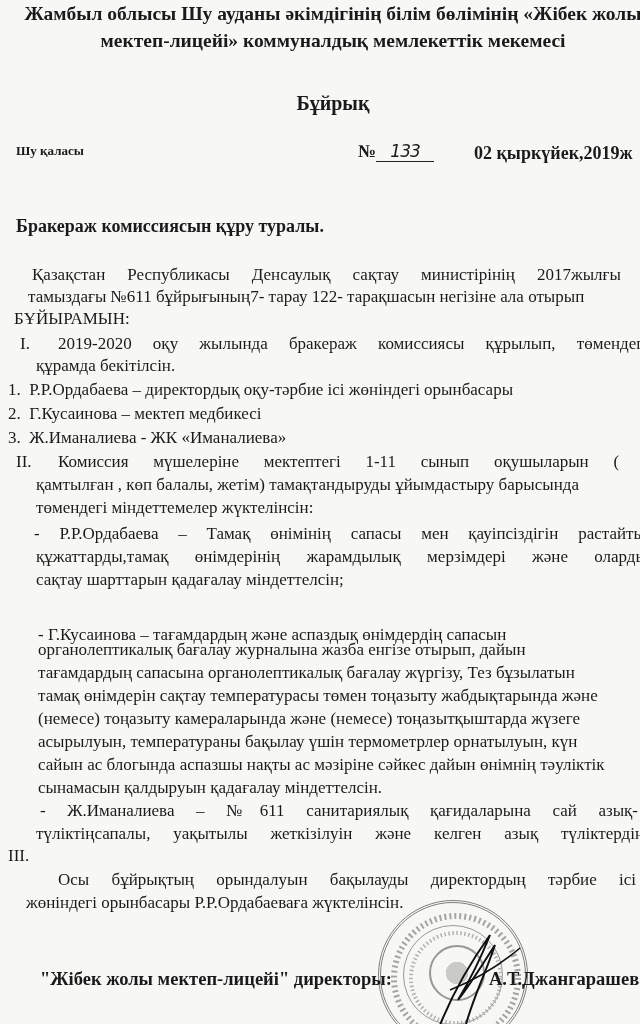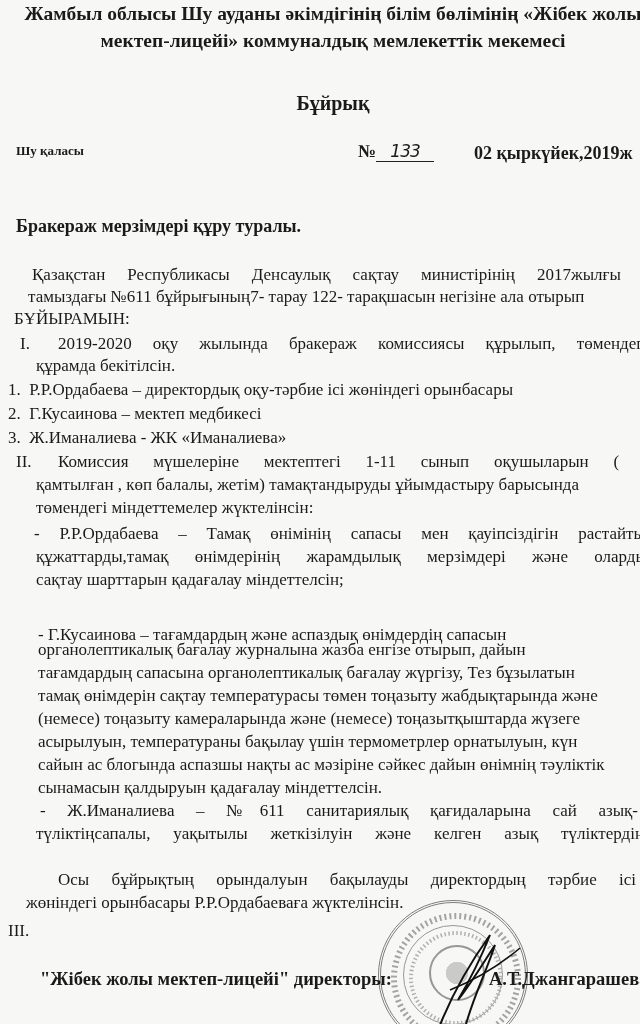--- a/index.html
+++ b/index.html
@@ -44,21 +44,21 @@
   <div class="abs hdr" style="top:92px; font-size:20px;">Бұйрық</div>
 
   <div class="abs hdr" style="top:30px;">мектеп-лицейі» коммуналдық мемлекеттік мекемесі</div>
 
   <div class="abs bold" style="left:16px; top:143px; font-size:13px;">Шу қаласы</div>
   <div class="abs bold" style="left:358px; top:141px; font-size:18px;">
     <span>№</span><span class="num-underline">133</span>
   </div>
   <div class="abs bold" style="left:474px; top:143px; font-size:18px;">02 қыркүйек,2019ж</div>
 
-  <div class="abs bold" style="left:16px; top:216px; font-size:18px;">Бракераж  мерзімдері құру  туралы.</div>
+  <div class="abs bold" style="left:16px; top:216px; font-size:18px;">Бракераж  комиссиясын құру  туралы.</div>
 
   <div class="abs body just" style="left:32px; top:264px; width:628px;">Қазақстан Республикасы Денсаулық сақтау министірінің 2017жылғы 16</div>
   <div class="abs body" style="left:28px; top:286px;">тамыздағы  №611 бұйрығының7- тарау 122- тарақшасын негізіне ала отырып</div>
   <div class="abs body" style="left:14px; top:308px;">БҰЙЫРАМЫН:</div>
 
   <div class="abs body" style="left:20px; top:333px;">I.</div>
   <div class="abs body just" style="left:58px; top:333px; width:590px;">2019-2020  оқу жылында бракераж комиссиясы құрылып, төмендегі</div>
   <div class="abs body" style="left:36px; top:355px;">құрамда бекітілсін.</div>
 
   <div class="abs body" style="left:8px; top:379px;">
@@ -85,21 +85,21 @@
   <div class="abs body" style="left:38px; top:662px;">тағамдардың сапасына органолептикалық бағалау жүргізу, Тез бұзылатын</div>
   <div class="abs body" style="left:38px; top:685px;">тамақ өнімдерін сақтау температурасы төмен тоңазыту жабдықтарында және</div>
   <div class="abs body" style="left:38px; top:708px;">(немесе) тоңазыту камераларында және (немесе) тоңазытқыштарда жүзеге</div>
   <div class="abs body" style="left:38px; top:731px;">асырылуын, температураны бақылау үшін термометрлер орнатылуын, күн</div>
   <div class="abs body" style="left:38px; top:754px;">сайын ас блогында аспазшы нақты ас мәзіріне сәйкес дайын өнімнің тәуліктік</div>
   <div class="abs body" style="left:38px; top:777px;">сынамасын қалдыруын қадағалау міндеттелсін.</div>
 
   <div class="abs body just" style="left:40px; top:800px; width:598px;">-  Ж.Иманалиева  –  №611  санитариялық  қағидаларына  сай  азық-</div>
   <div class="abs body just" style="left:36px; top:823px; width:608px;">түліктіңсапалы,  уақытылы  жеткізілуін  және  келген  азық  түліктердің</div>
 
-  <div class="abs body" style="left:8px; top:920px;text-align:right;">III.</div>
+  <div class="abs body" style="left:8px; top:845px;text-align:right;">III.</div>
   <div class="abs body just" style="left:58px; top:869px; width:578px;">Осы бұйрықтың орындалуын бақылауды   директордың тәрбие   ісі</div>
   <div class="abs body" style="left:26px; top:892px;">жөніндегі орынбасары Р.Р.Ордабаеваға жүктелінсін.</div>
 
   <div class="stamp">
     <div class="inner"></div>
     <div class="emblem"></div>
     <svg width="150" height="150" viewBox="0 0 150 150">
       <circle cx="75" cy="75" r="62" fill="none" stroke="#888" stroke-width="6" stroke-dasharray="2 3"></circle>
       <circle cx="75" cy="75" r="45" fill="none" stroke="#999" stroke-width="4" stroke-dasharray="1.5 2.5"></circle>
     </svg>

